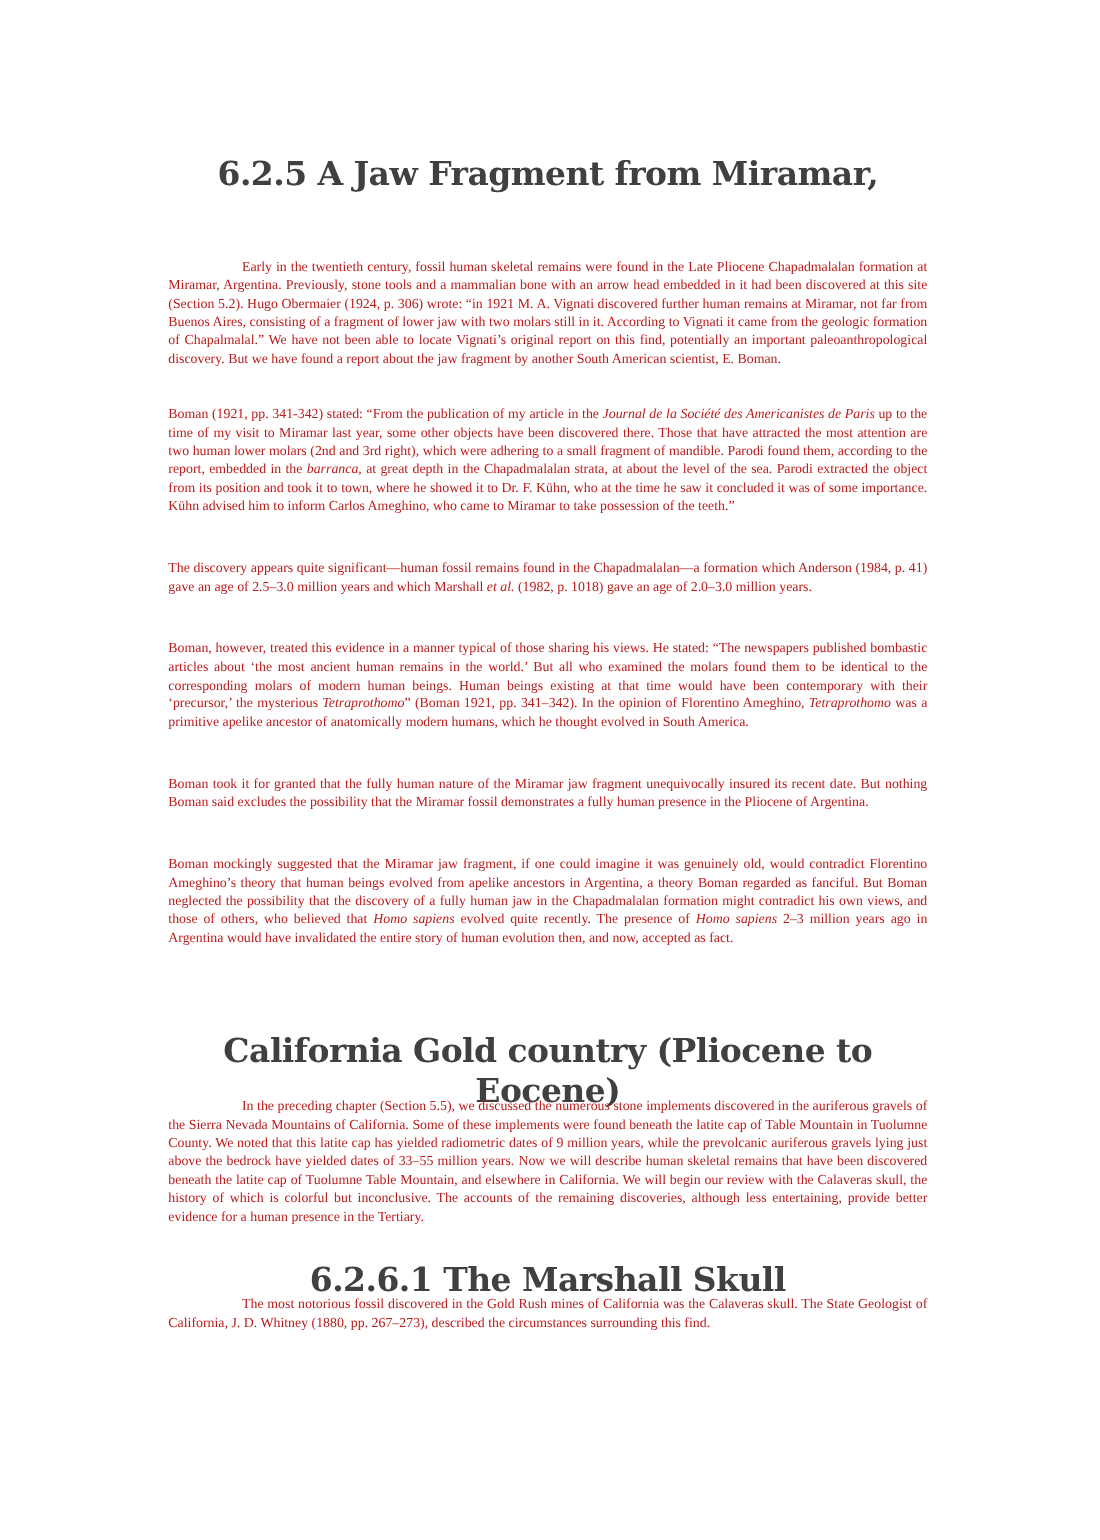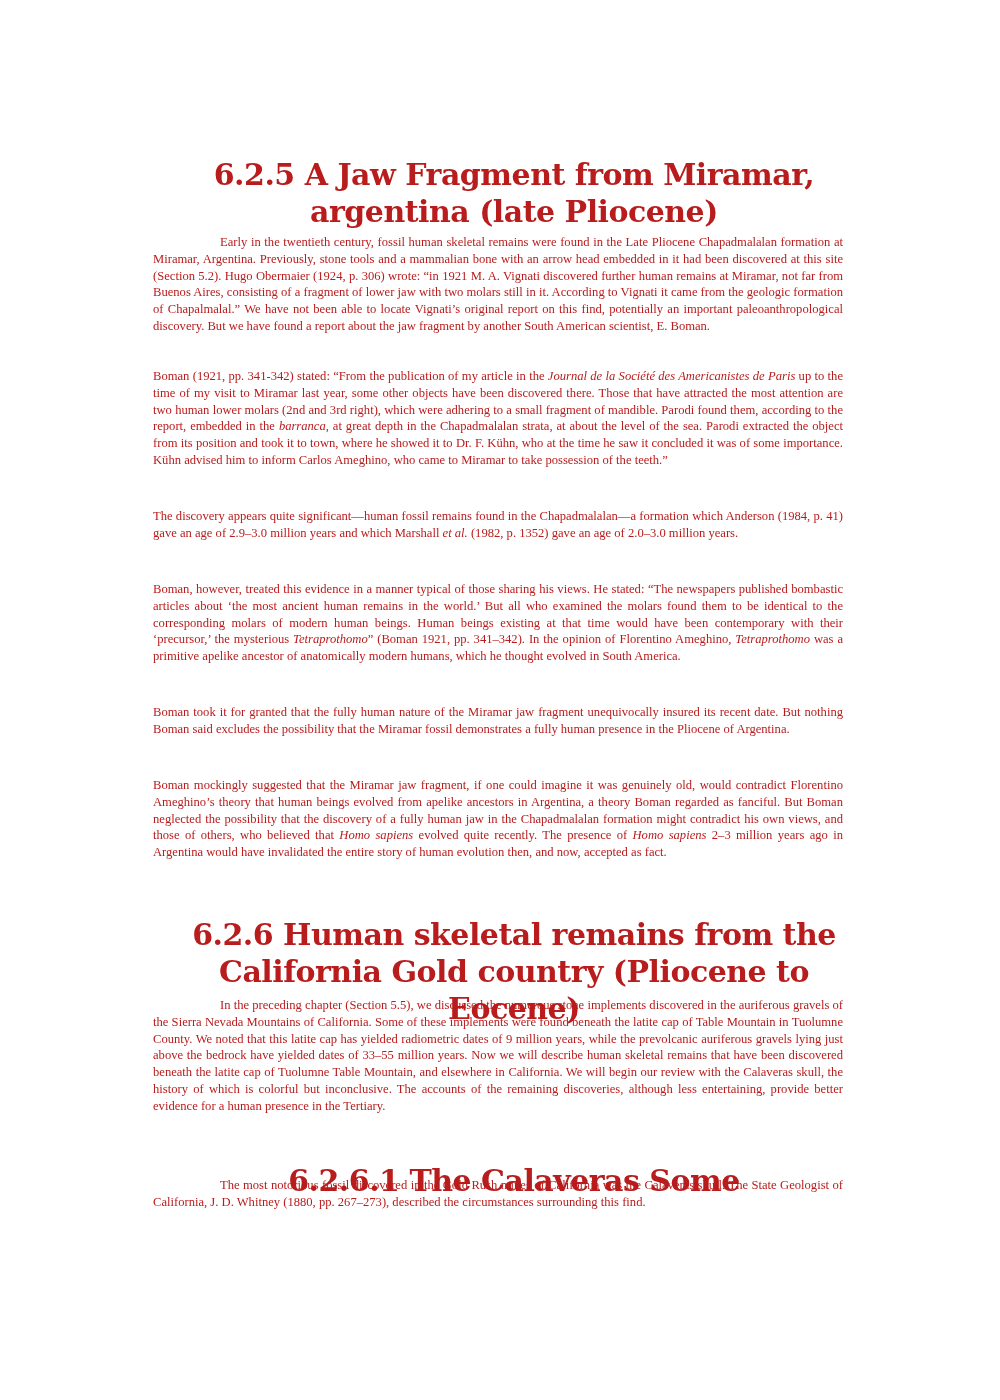--- a/index.html
+++ b/index.html
@@ -1,54 +1,53 @@
 <!DOCTYPE html>
 <html><head>
 <meta charset="utf-8">
 <style>
   html, body { margin: 0; padding: 0; background: #ffffff; }
   body { width: 1000px; height: 1400px; position: relative; overflow: hidden;
          font-family: "DejaVu Serif", "Liberation Serif", serif; color: #1a1a1a; }
   .page { position: absolute; left: 153px; top: 0; width: 690px; }
-  h1 { margin: 16px; font-family: "DejaVu Serif", "Liberation Serif", serif; font-weight: bold;
-       text-align: center; color: #b91c1c; letter-spacing: -0.5px; }
+  h1 { margin: 0; font-family: "DejaVu Serif", "Liberation Serif", serif; font-weight: bold;
+       text-align: center; color: #404040; letter-spacing: -0.5px; }
   .h-major { font-size: 30px; line-height: 37px; }
   .h-minor { font-size: 30px; line-height: 37px; }
   p { margin: 0; font-family: "Liberation Serif", "DejaVu Serif", serif; font-size: 12.6px;
       line-height: 16.8px; text-align: justify; color: #b91c1c; }
   p.indent { text-indent: 67px; }
   em { }
   .abs { position: absolute; left: 0; width: 690px; }
 </style>
 </head>
 <body>
 
 <div class="page">
 
   <h1 class="h-major abs" style="top:140px;">
     <span>6.2.5 A Jaw Fragment from Miramar,</span><br>
-    <span>argentina (late Pliocene)</span>
   </h1>
 
   <p class="indent abs" style="top:234px;">Early in the twentieth century, fossil human skeletal remains were found in the Late Pliocene Chapadmalalan formation at Miramar, Argentina. Previously, stone tools and a mammalian bone with an arrow head embedded in it had been discovered at this site (Section 5.2). Hugo Obermaier (1924, p. 306) wrote: “in 1921 M. A. Vignati discovered further human remains at Miramar, not far from Buenos Aires, consisting of a fragment of lower jaw with two molars still in it. According to Vignati it came from the geologic formation of Chapalmalal.” We have not been able to locate Vignati’s original report on this find, potentially an important paleoanthropological discovery. But we have found a report about the jaw fragment by another South American scientist, E. Boman.</p>
 
   <p class="abs" style="top:368px;"><span>Boman (1921, pp. 341-342) stated: “From the publication of my article in the </span><em>Journal de la Société des Americanistes de Paris</em><span> up to the time of my visit to Miramar last year, some other objects have been discovered there. Those that have attracted the most attention are two human lower molars (2nd and 3rd right), which were adhering to a small fragment of mandible. Parodi found them, according to the report, embedded in the </span><em>barranca</em><span>, at great depth in the Chapadmalalan strata, at about the level of the sea. Parodi extracted the object from its position and took it to town, where he showed it to Dr. F. Kühn, who at the time he saw it concluded it was of some importance. Kühn advised him to inform Carlos Ameghino, who came to Miramar to take possession of the teeth.”</span></p>
 
-  <p class="abs" style="top:508px;"><span>The discovery appears quite significant—human fossil remains found in the Chapadmalalan—a formation which Anderson (1984, p. 41) gave an age of 2.9–3.0 million years and which Marshall </span><em>et al.</em><span> (1982, p. 1352) gave an age of 2.0–3.0 million years.</span></p>
+  <p class="abs" style="top:508px;"><span>The discovery appears quite significant—human fossil remains found in the Chapadmalalan—a formation which Anderson (1984, p. 41) gave an age of 2.5–3.0 million years and which Marshall </span><em>et al.</em><span> (1982, p. 1018) gave an age of 2.0–3.0 million years.</span></p>
 
   <p class="abs" style="top:581px;"><span>Boman, however, treated this evidence in a manner typical of those sharing his views. He stated: “The newspapers published bombastic articles about ‘the most ancient human remains in the world.’ But all who examined the molars found them to be identical to the corresponding molars of modern human beings. Human beings existing at that time would have been contemporary with their ‘precursor,’ the mysterious </span><em>Tetraprothomo</em><span>” (Boman 1921, pp. 341–342). In the opinion of Florentino Ameghino, </span><em>Tetraprothomo</em><span> was a primitive apelike ancestor of anatomically modern humans, which he thought evolved in South America.</span></p>
 
   <p class="abs" style="top:704px;">Boman took it for granted that the fully human nature of the Miramar jaw fragment unequivocally insured its recent date. But nothing Boman said excludes the possibility that the Miramar fossil demonstrates a fully human presence in the Pliocene of Argentina.</p>
 
   <p class="abs" style="top:777px;"><span>Boman mockingly suggested that the Miramar jaw fragment, if one could imagine it was genuinely old, would contradict Florentino Ameghino’s theory that human beings evolved from apelike ancestors in Argentina, a theory Boman regarded as fanciful. But Boman neglected the possibility that the discovery of a fully human jaw in the Chapadmalalan formation might contradict his own views, and those of others, who believed that </span><em>Homo sapiens</em><span> evolved quite recently. The presence of </span><em>Homo sapiens</em><span> 2–3 million years ago in Argentina would have invalidated the entire story of human evolution then, and now, accepted as fact.</span></p>
 
   <h1 class="h-major abs" style="top:900px;">
-    <span>6.2.6 Human skeletal remains from the</span><br>
+    <br>
     <span>California Gold country (Pliocene to Eocene)</span>
   </h1>
 
   <p class="indent abs" style="top:997px;">In the preceding chapter (Section 5.5), we discussed the numerous stone implements discovered in the auriferous gravels of the Sierra Nevada Mountains of California. Some of these implements were found beneath the latite cap of Table Mountain in Tuolumne County. We noted that this latite cap has yielded radiometric dates of 9 million years, while the prevolcanic auriferous gravels lying just above the bedrock have yielded dates of 33–55 million years. Now we will describe human skeletal remains that have been discovered beneath the latite cap of Tuolumne Table Mountain, and elsewhere in California. We will begin our review with the Calaveras skull, the history of which is colorful but inconclusive. The accounts of the remaining discoveries, although less entertaining, provide better evidence for a human presence in the Tertiary.</p>
 
-  <h1 class="h-minor abs" style="top:1146px;">6.2.6.1 The Calaveras Some</h1>
+  <h1 class="h-minor abs" style="top:1146px;">6.2.6.1 The Marshall Skull</h1>
 
   <p class="indent abs" style="top:1177px;">The most notorious fossil discovered in the Gold Rush mines of California was the Calaveras skull. The State Geologist of California, J. D. Whitney (1880, pp. 267–273), described the circumstances surrounding this find.</p>
 
 </div>
 
 </body></html>

